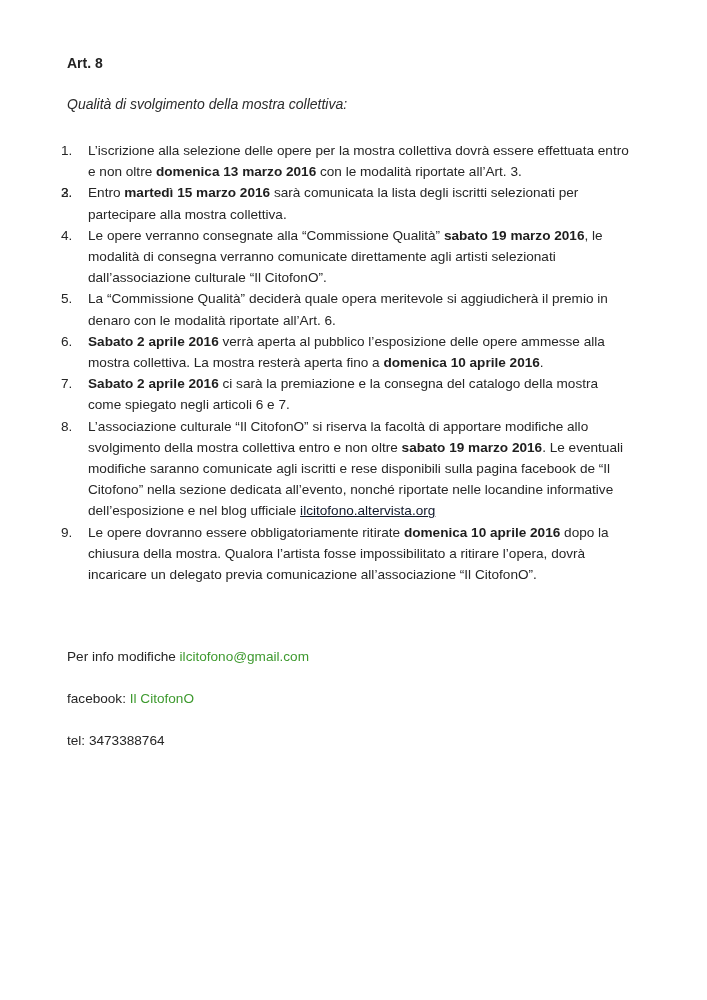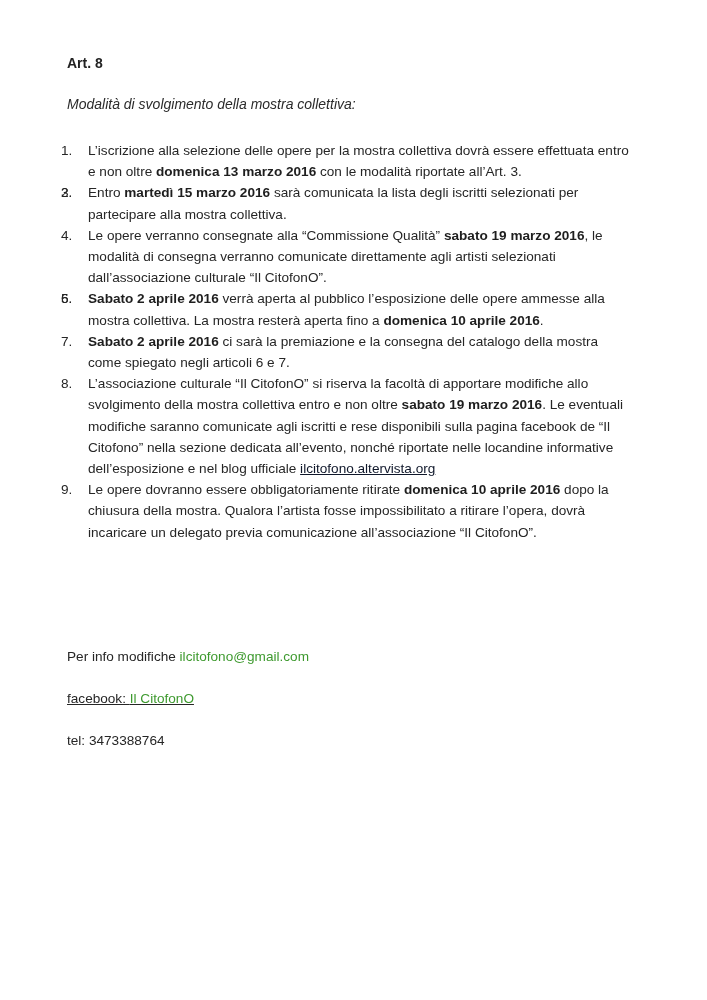--- a/index.html
+++ b/index.html
@@ -21,36 +21,36 @@
     }
     ol.items li {
       position: relative; padding-left: 27px; line-height: 21.2px; margin: 0;
     }
     ol.items li .num { position: absolute; left: 0; top: 0; }
     b { font-weight: bold; color: #1e1e1e; }
     a.link-blue { color: #0f172a; text-decoration: underline; }
     .green { color: #3e9a2f; }
     .contact { position: absolute; left: 67px; font-size: 13.6px; }
     .c1 { top: 649px; }
-    .c2 { top: 691px; text-decoration: underline; }
+    .c2 { top: 691px; }
     .c3 { top: 733px; }
   </style>
 </head>
 <body>
 
 <div class="page">
   <div class="heading">Art. 8</div>
-  <div class="subtitle">Modalità di svolgimento della mostra collettiva:</div>
+  <div class="subtitle">Qualità di svolgimento della mostra collettiva:</div>
 
   <ol class="items" id="items-list">
       <li><span class="num">1.</span><span>L’iscrizione alla selezione delle opere per la mostra collettiva dovrà essere effettuata entro e non oltre </span><b>domenica 13 marzo 2016</b><span> con le modalità riportate all’Art. 3.</span></li>
       <li><span class="num">2.</span></li>
       <li><span class="num">3.</span><span>Entro </span><b>martedì 15 marzo 2016</b><span> sarà comunicata la lista degli iscritti selezionati per partecipare alla mostra collettiva.</span></li>
       <li><span class="num">4.</span><span>Le opere verranno consegnate alla “Commissione Qualità” </span><b>sabato 19 marzo 2016</b><span>, le modalità di consegna verranno comunicate direttamente agli artisti selezionati dall’associazione culturale “Il CitofonO”.</span></li>
-      <li><span class="num">5.</span></li>
+      <li><span class="num">5.</span><span>La “Commissione Qualità” deciderà quale opera meritevole si aggiudicherà il premio in denaro con le modalità riportate all’Art. 6.</span></li>
       <li><span class="num">6.</span><b>Sabato 2 aprile 2016</b><span> verrà aperta al pubblico l’esposizione delle opere ammesse alla mostra collettiva. La mostra resterà aperta fino a </span><b>domenica 10 aprile 2016</b><span>.</span></li>
       <li><span class="num">7.</span><b>Sabato 2 aprile 2016</b><span> ci sarà la premiazione e la consegna del catalogo della mostra come spiegato negli articoli 6 e 7.</span></li>
       <li><span class="num">8.</span><span>L’associazione culturale “Il CitofonO” si riserva la facoltà di apportare modifiche allo svolgimento della mostra collettiva entro e non oltre </span><b>sabato 19 marzo 2016</b><span>. Le eventuali modifiche saranno comunicate agli iscritti e rese disponibili sulla pagina facebook de “Il Citofono” nella sezione dedicata all’evento, nonché riportate nelle locandine informative dell’esposizione e nel blog ufficiale </span><a class="link-blue">ilcitofono.altervista.org</a></li>
       <li><span class="num">9.</span><span>Le opere dovranno essere obbligatoriamente ritirate </span><b>domenica 10 aprile 2016</b><span> dopo la chiusura della mostra. Qualora l’artista fosse impossibilitato a ritirare l’opera, dovrà incaricare un delegato previa comunicazione all’associazione “Il CitofonO”.</span></li>
     </ol>
 
   <div class="contact c1">
     <span>Per info modifiche </span><span class="green">ilcitofono@gmail.com</span>
   </div>
   <div class="contact c2">

